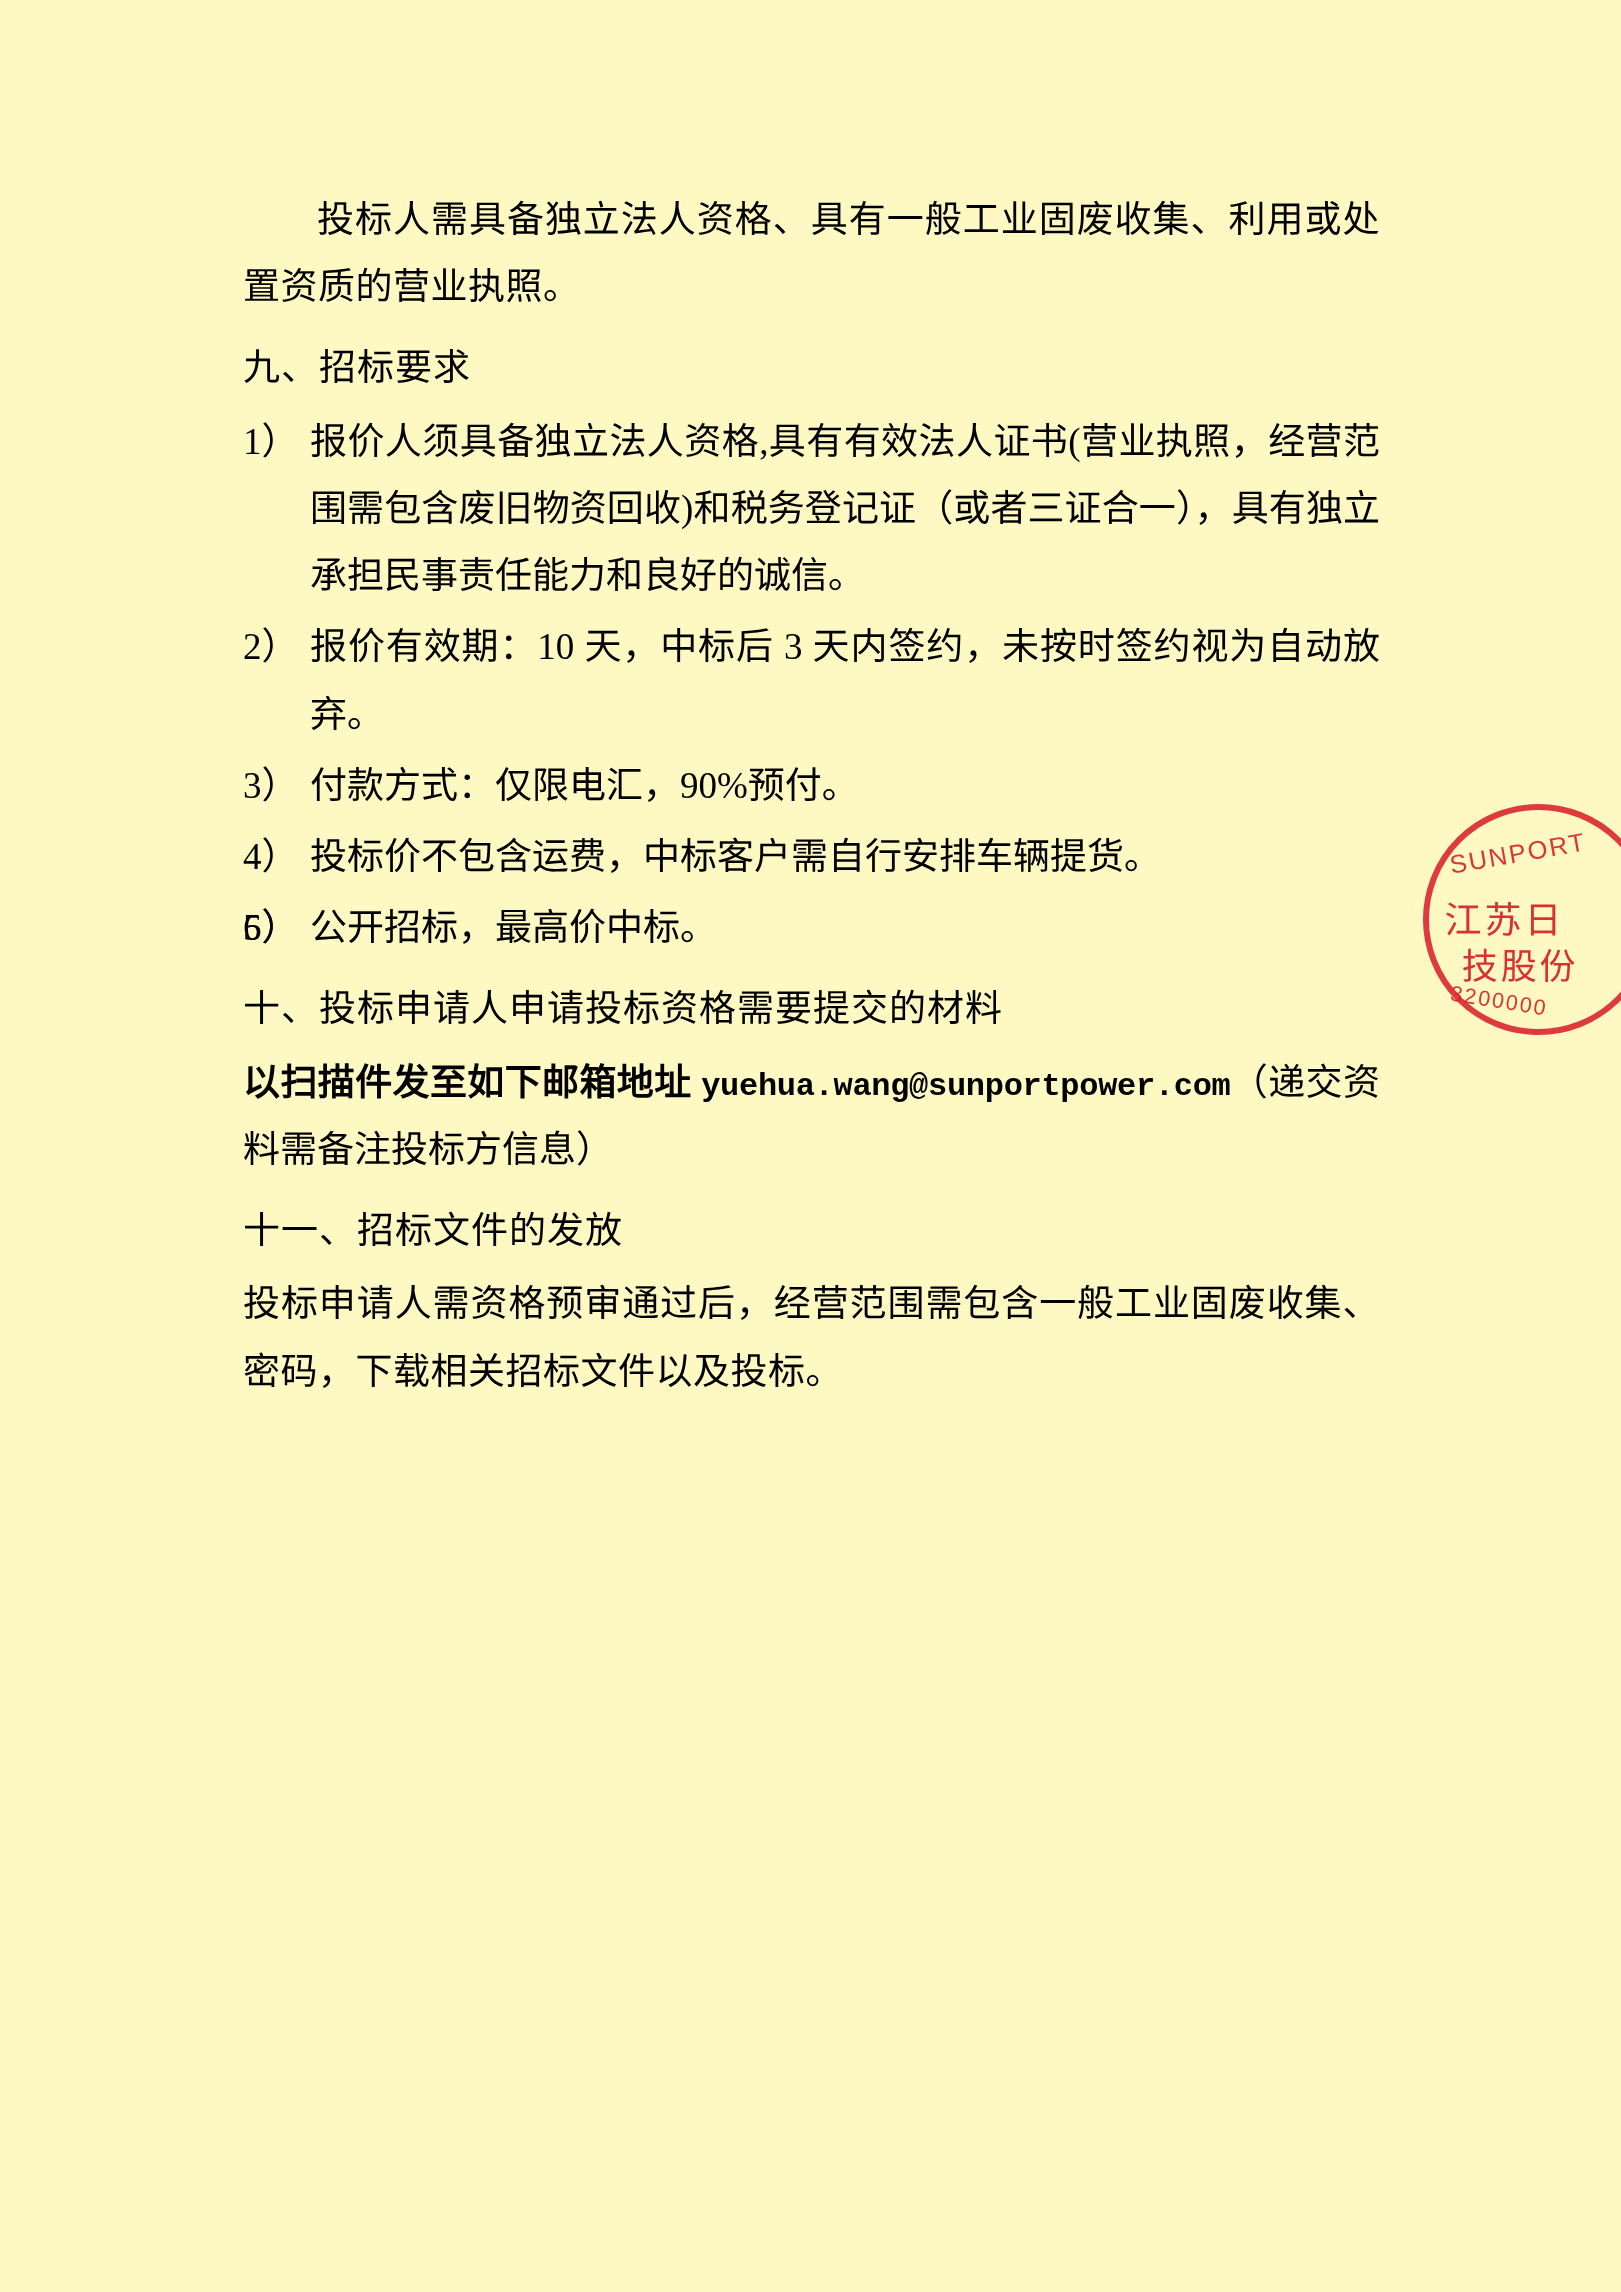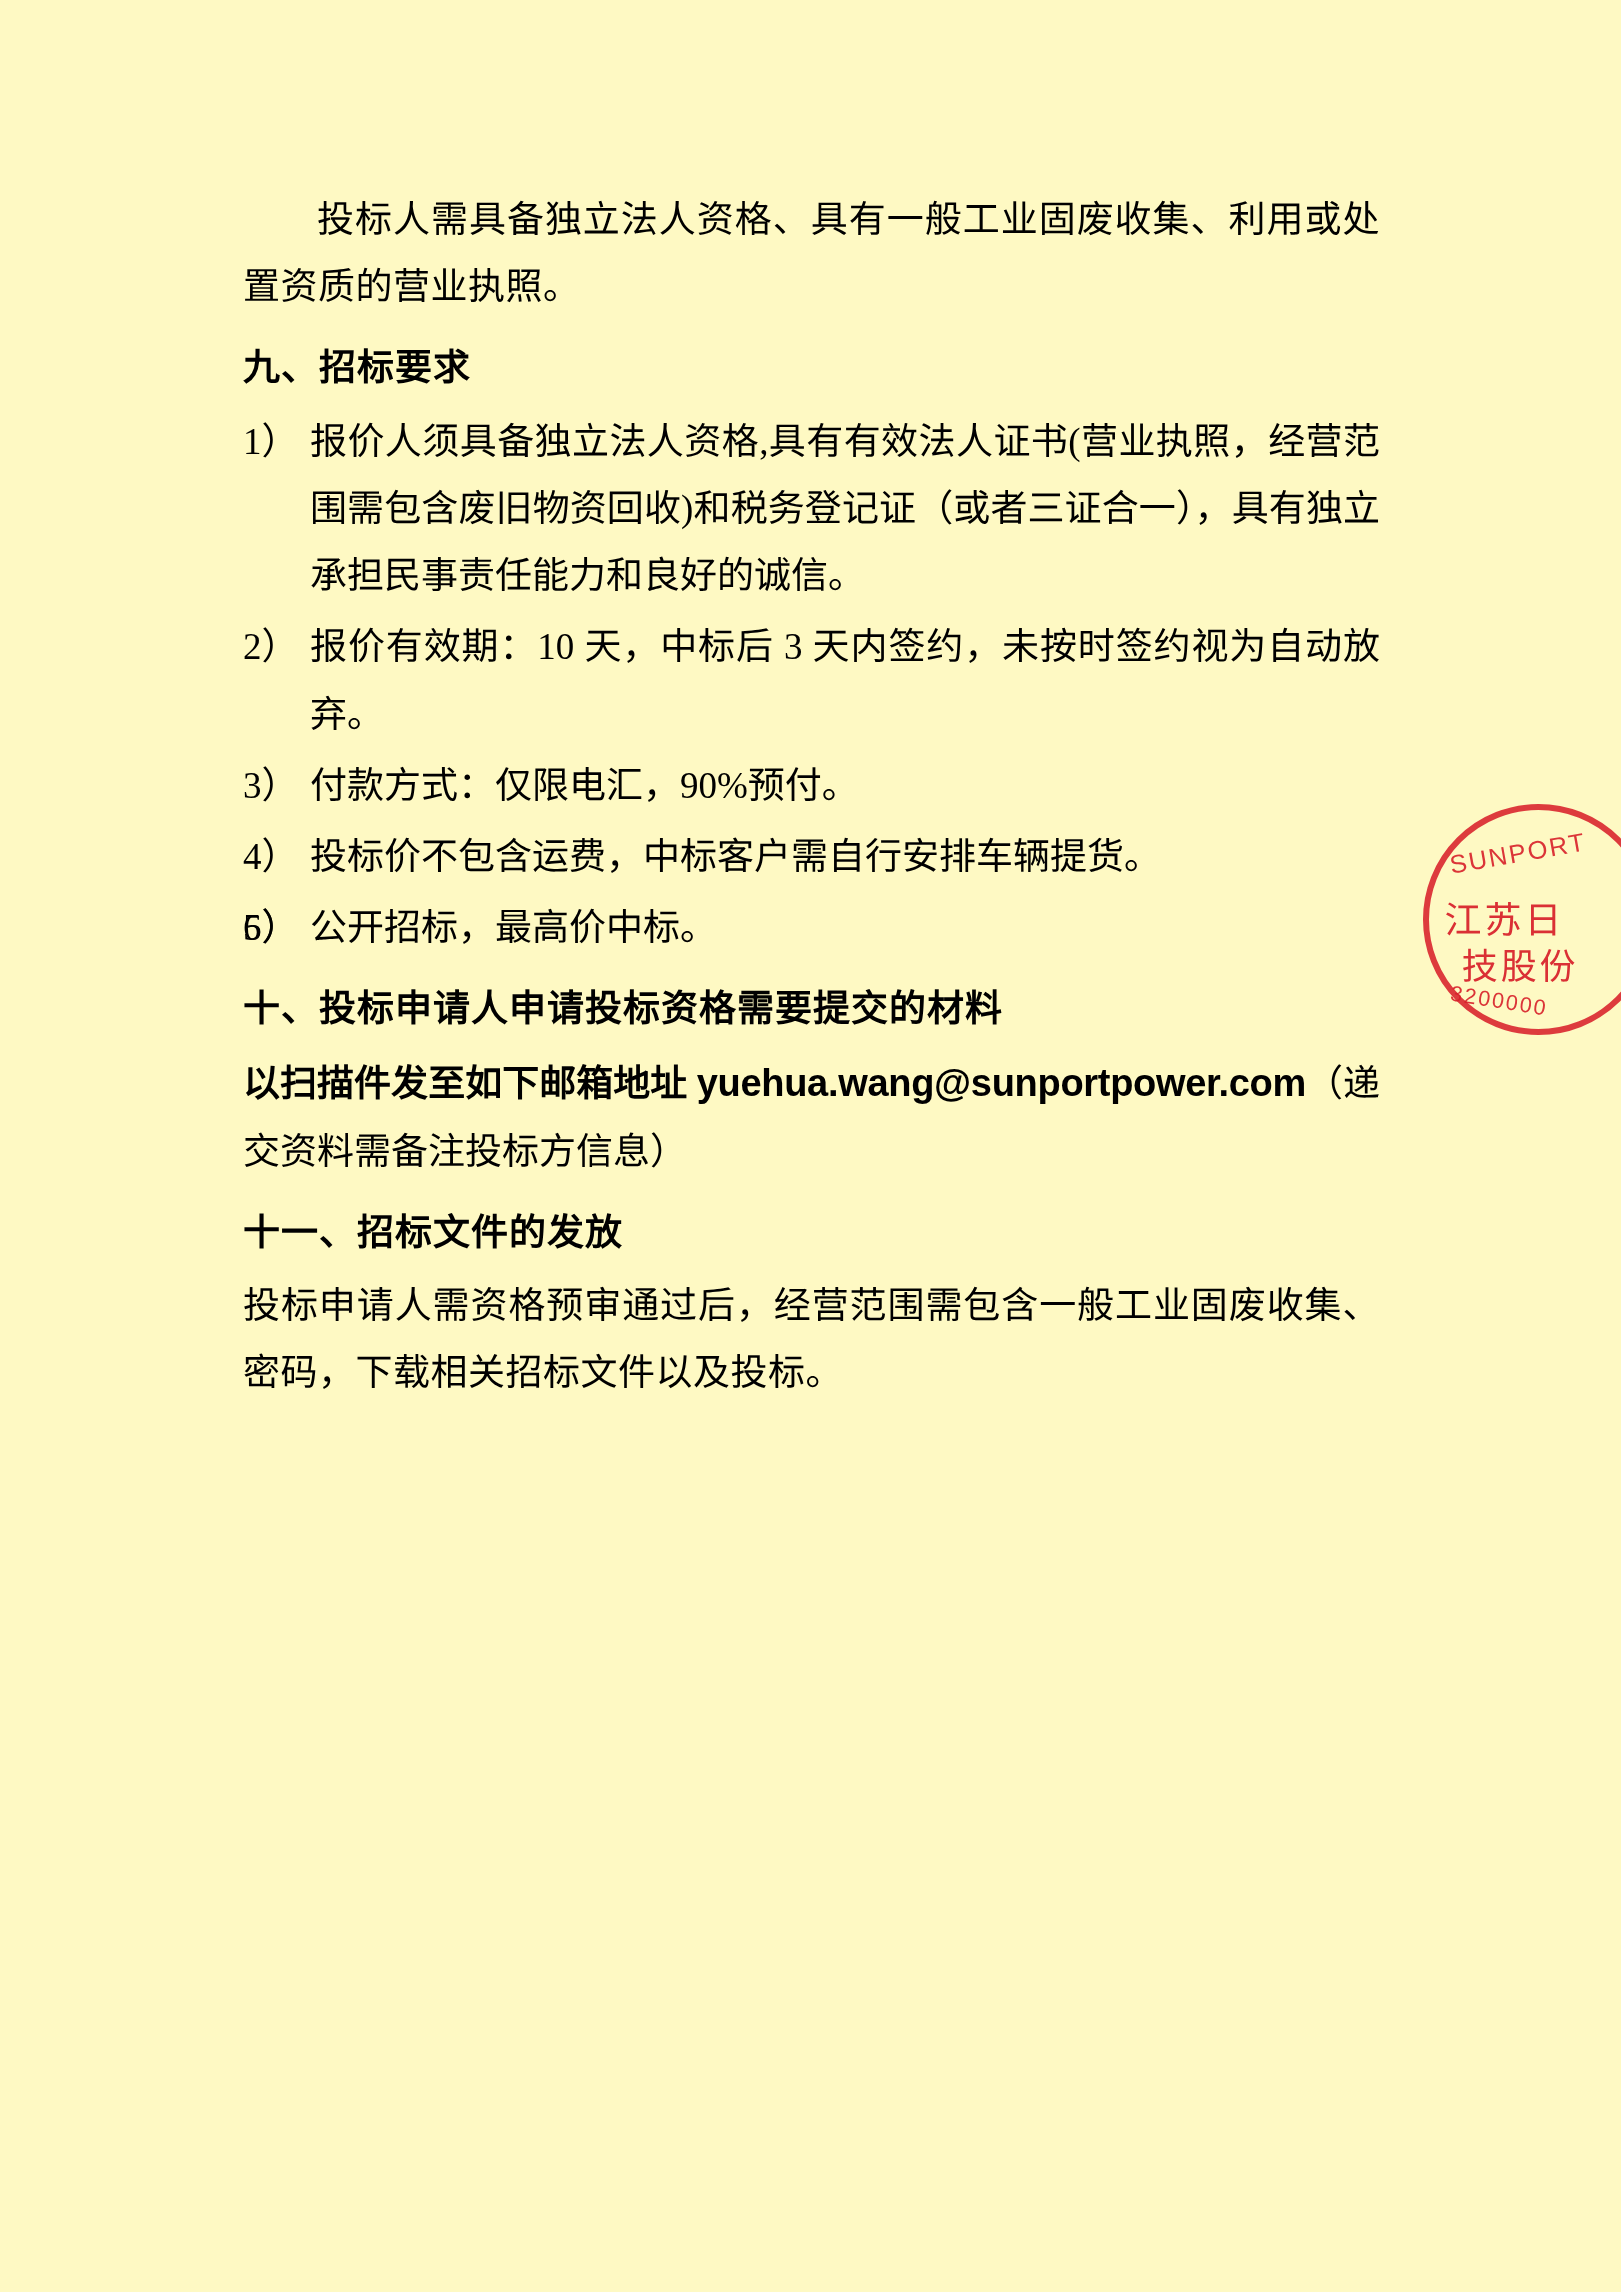--- a/index.html
+++ b/index.html
@@ -28,21 +28,21 @@
     letter-spacing: 0.5px;
     margin: 0 0 3.9px 0;
     text-align: justify;
     text-justify: inter-ideograph;
   }
   .para.indent {
     text-indent: 74px;
   }
   .heading {
     font-size: 37px;
-    font-weight: bold;
+    font-weight: normal;
     line-height: 1.82;
     margin: 13.7px 0 5.9px 0;
     letter-spacing: 1px;
   }
   .list {
     margin: 0;
     padding: 0;
     list-style: none;
   }
   .list-item {
@@ -63,23 +63,23 @@
   }
   .bold-para {
     font-size: 37px;
     font-weight: bold;
     line-height: 1.82;
     margin: 0;
     text-align: justify;
     text-justify: inter-ideograph;
   }
   .bold-para .mono {
-    font-family: Liberation Sans, sans-serif;
+    font-family: Liberation Mono, monospace;
     font-weight: bold;
-    font-size: 38px;
+    font-size: 32px;
     letter-spacing: -0.3px;
   }
   .plain-after-bold {
     font-weight: normal;
   }
   .stamp {
     position: absolute;
     right: -47px;
     top: 804px;
     width: 245px;

